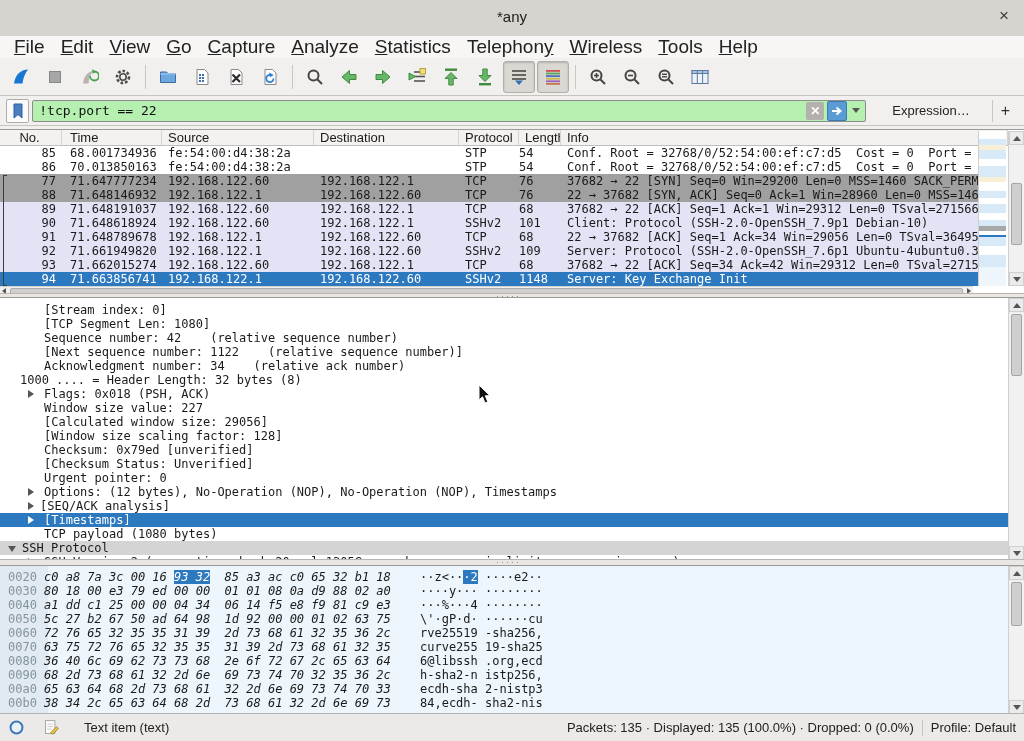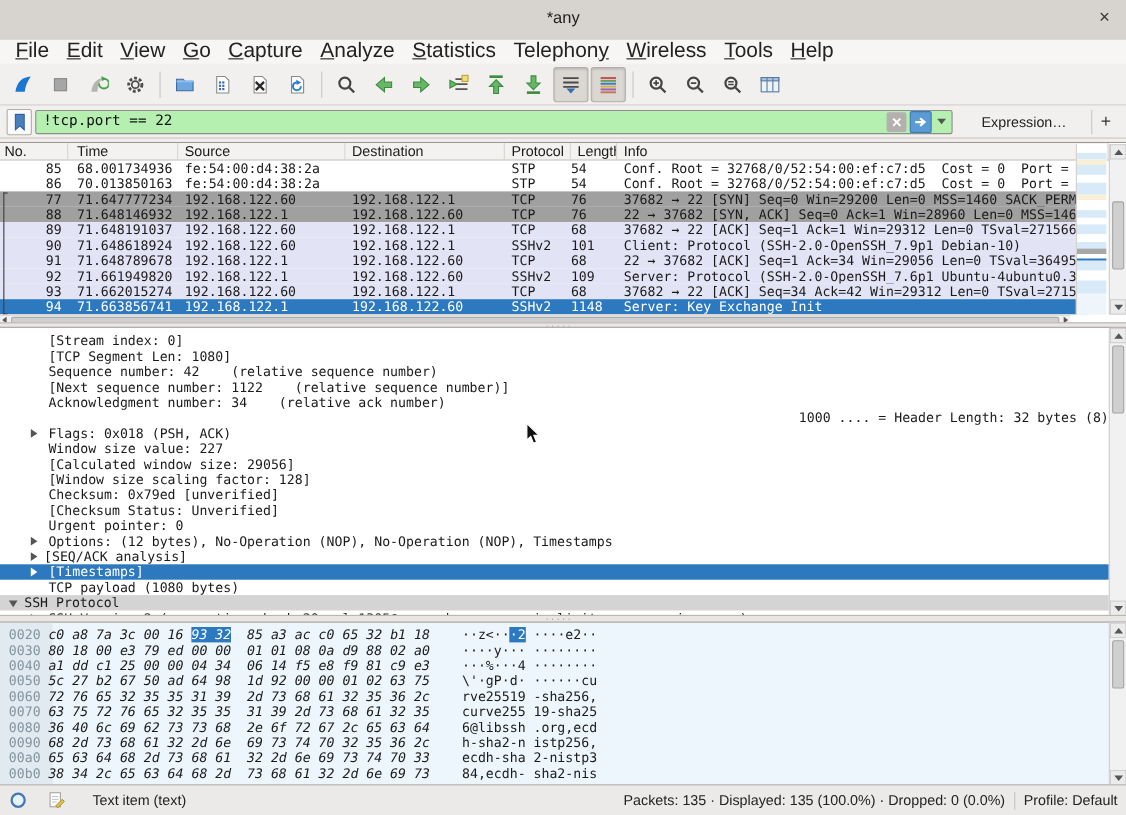--- a/index.html
+++ b/index.html
@@ -39,21 +39,21 @@
   #plrows{position:absolute;left:0;top:16px;width:990px;height:140px;overflow:hidden;font-family:"DejaVu Sans Mono",monospace;font-size:12px;}
   .prow{display:flex;height:14px;line-height:14px;}
   .pc{overflow:hidden;white-space:pre;box-sizing:border-box;}
   .c0{width:62px;text-align:right;padding-right:6px;}
   .c1{width:100px;padding-left:8px;}
   .c2{width:152px;padding-left:6px;}
   .c3{width:145px;padding-left:6px;}
   .c4{width:60px;padding-left:6px;}
   .c5{width:42px;text-align:left;padding-right:4px;}
   .c6{flex:1;padding-left:6px;}
-  #plhdr .c0{text-align:left;padding-left:4px;}
+  #plhdr .c0{text-align:center;padding-left:4px;}
   #plhdr .c5{text-align:left;padding-left:6px;}
   .prow.white{background:#ffffff;}
   .prow.gray{background:#a0a0a0;}
   .prow.tcp{background:#e3e3f6;}
   .prow.selected{background:#2c79c0;color:#fff;}
   #bracket{left:2px;top:45px;width:5px;height:111px;pointer-events:none;}
   #bracket .v{position:absolute;left:1px;top:0;width:1px;height:100%;background:#3c3c3c;}
   #bracket .t{position:absolute;left:1px;top:0;width:4px;height:1px;background:#3c3c3c;}
   #bracket .b{position:absolute;left:1px;bottom:0;width:4px;height:1px;background:#3c3c3c;}
   #minimap{position:absolute;left:978px;top:1px;width:27px;height:155px;border-left:1px solid #d2cecb;overflow:hidden;background:#fff;}
@@ -449,21 +449,21 @@
       <div class="dots">·····</div>
     </div>
 
   <div class="abs" id="details">
     <div id="dlines">
         <div class="dline" style="padding-left: 44px;"><span>[Stream index: 0]</span></div>
         <div class="dline" style="padding-left: 44px;"><span>[TCP Segment Len: 1080]</span></div>
         <div class="dline" style="padding-left: 44px;"><span>Sequence number: 42    (relative sequence number)</span></div>
         <div class="dline" style="padding-left: 44px;"><span>[Next sequence number: 1122    (relative sequence number)]</span></div>
         <div class="dline" style="padding-left: 44px;"><span>Acknowledgment number: 34    (relative ack number)</span></div>
-        <div class="dline" style="padding-left: 20px; text-align: right;"><span>1000 .... = Header Length: 32 bytes (8)</span></div>
+        <div class="dline" style="padding-left: 20px;"><span>1000 .... = Header Length: 32 bytes (8)</span></div>
         <div class="dline" style="padding-left: 44px;"><span class="dtri right" style="left: 28px;"></span><span>Flags: 0x018 (PSH, ACK)</span></div>
         <div class="dline" style="padding-left: 44px;"><span>Window size value: 227</span></div>
         <div class="dline" style="padding-left: 44px;"><span>[Calculated window size: 29056]</span></div>
         <div class="dline" style="padding-left: 44px;"><span>[Window size scaling factor: 128]</span></div>
         <div class="dline" style="padding-left: 44px;"><span>Checksum: 0x79ed [unverified]</span></div>
         <div class="dline" style="padding-left: 44px;"><span>[Checksum Status: Unverified]</span></div>
         <div class="dline" style="padding-left: 44px;"><span>Urgent pointer: 0</span></div>
         <div class="dline" style="padding-left: 44px;"><span class="dtri right" style="left: 28px;"></span><span>Options: (12 bytes), No-Operation (NOP), No-Operation (NOP), Timestamps</span></div>
         <div class="dline" style="padding-left: 40px;"><span class="dtri right" style="left: 28px;"></span><span>[SEQ/ACK analysis]</span></div>
         <div class="dline sel" style="padding-left: 44px;"><span class="dtri right" style="left: 28px;"></span><span>[Timestamps]</span></div>

